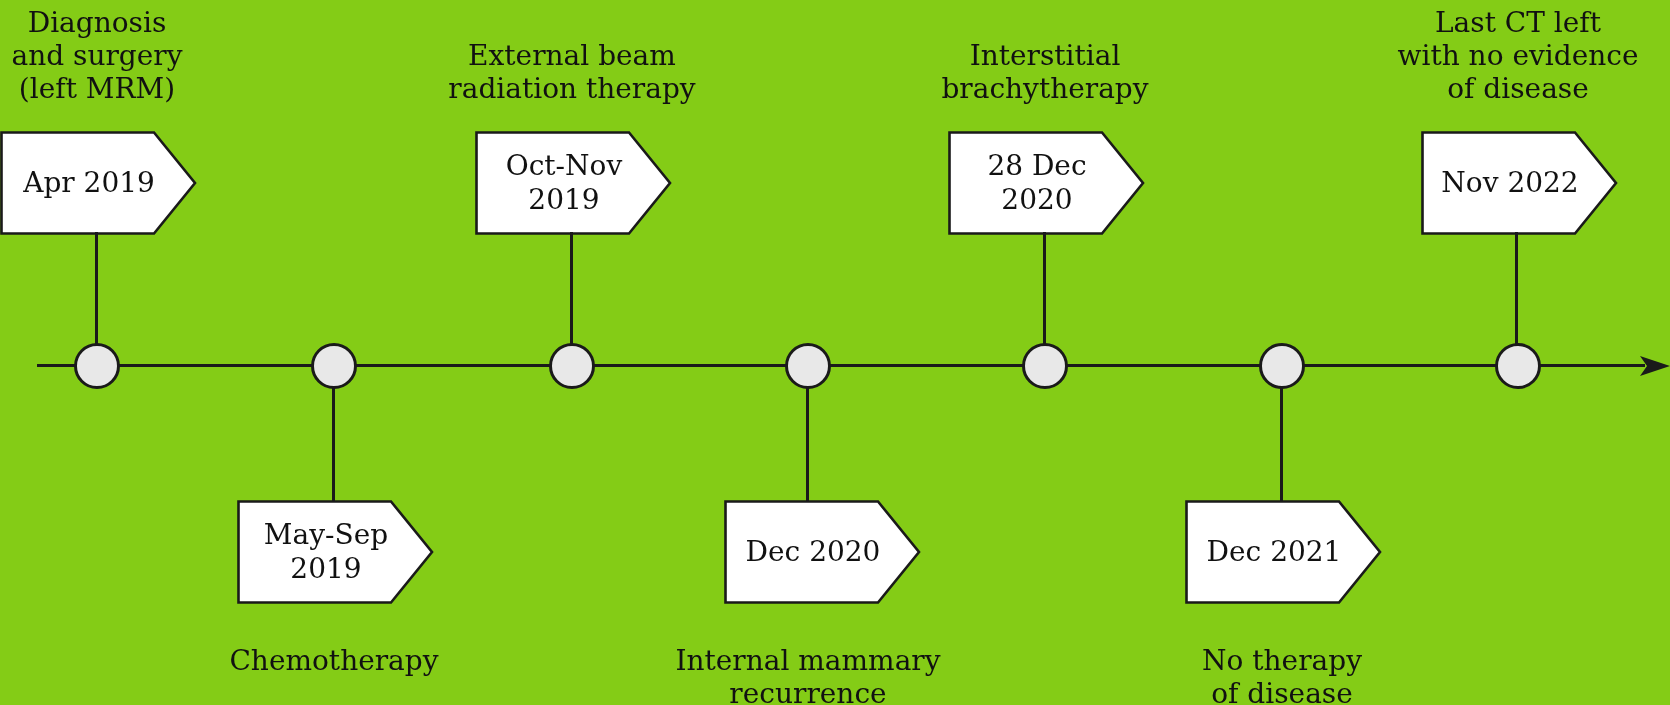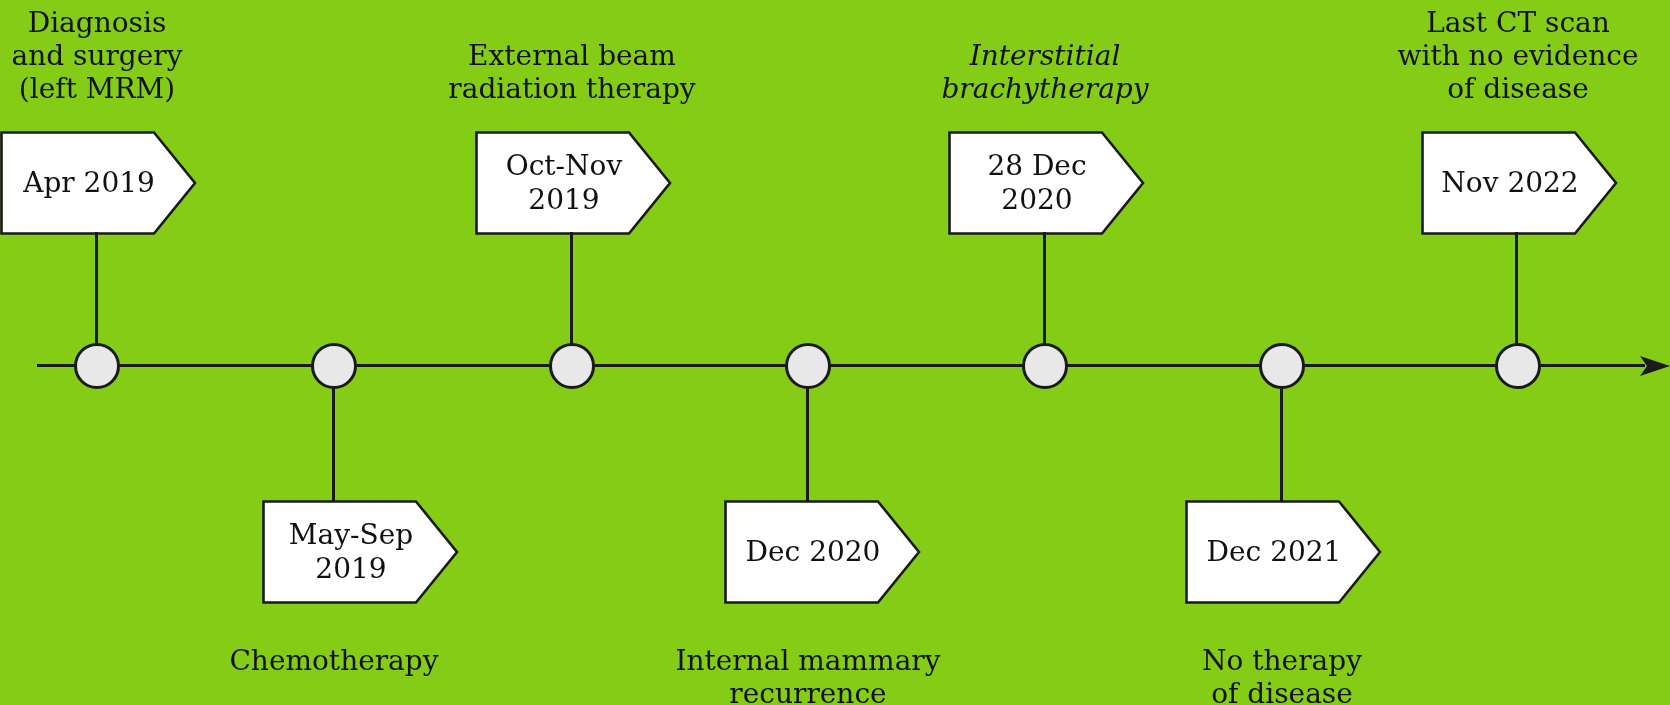--- a/index.html
+++ b/index.html
@@ -89,24 +89,24 @@
     top: 343px;
     width: 40px;
     height: 40px;
     border: 3px solid #1a1a1a;
     border-radius: 50%;
     background: #e8e8e8;
   }
 
   
   .l1 { left: -83px; }  .p1 { left: 0px; }     .c1 { left: 95px; }   .n1 { left: 74px; }
-  .l2 { left: 154px; }  .p2 { left: 237px; margin-left: 25px; }   .c2 { left: 332px; }  .n2 { left: 311px; }
+  .l2 { left: 154px; }  .p2 { left: 237px; }   .c2 { left: 332px; }  .n2 { left: 311px; }
   .l3 { left: 392px; }  .p3 { left: 475px; }   .c3 { left: 570px; }  .n3 { left: 549px; }
   .l4 { left: 628px; }  .p4 { left: 711px; margin-left: 13px; }   .c4 { left: 806px; }  .n4 { left: 785px; }
-  .l5 { left: 865px; font-style: italic; }  .p5 { left: 948px; }   .c5 { left: 1043px; } .n5 { left: 1022px; }
+  .l5 { left: 865px; }  .p5 { left: 948px; }   .c5 { left: 1043px; } .n5 { left: 1022px; }
   .l6 { left: 1102px; } .p6 { left: 1185px; }  .c6 { left: 1280px; } .n6 { left: 1259px; }
   .l7 { left: 1338px; } .p7 { left: 1421px; text-decoration: underline; }  .c7 { left: 1515px; } .n7 { left: 1495px; }
 </style>
 </head>
 <body>
 
 <div class="canvas">
 
   <div class="axis-line"></div>
   <svg class="arrowhead" width="30" height="24" viewBox="0 0 30 24">
@@ -175,21 +175,21 @@
 of disease</span></div>
   <div class="pent bottom-pent p6">
     <svg width="197" height="104" viewBox="0 0 197 104">
       <polygon points="1.5,1.5 154,1.5 195,52 154,102.5 1.5,102.5" fill="#ffffff" stroke="#1a1a1a" stroke-width="2.6"></polygon>
     </svg>
     <div class="date">Dec 2021</div>
   </div>
   <div class="connector bottom-conn c6"></div>
   <div class="node n6"></div>
 
-  <div class="label top-label l7"><span>Last CT scan
+  <div class="label top-label l7"><span>Last CT left
 with no evidence
 of disease</span></div>
   <div class="pent top-pent p7">
     <svg width="197" height="104" viewBox="0 0 197 104">
       <polygon points="1.5,1.5 154,1.5 195,52 154,102.5 1.5,102.5" fill="#ffffff" stroke="#1a1a1a" stroke-width="2.6"></polygon>
     </svg>
     <div class="date">Nov 2022</div>
   </div>
   <div class="connector top-conn c7"></div>
   <div class="node n7"></div>

